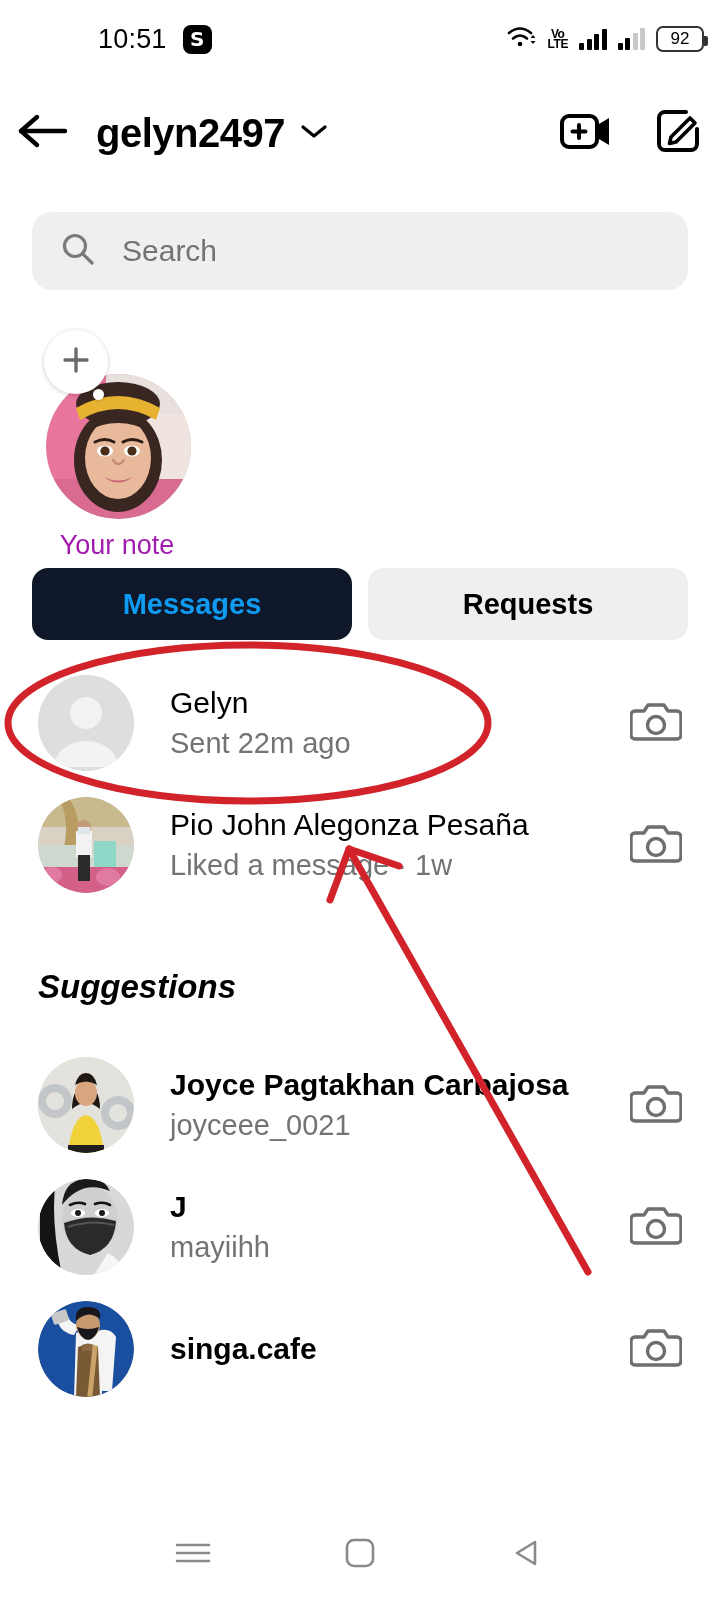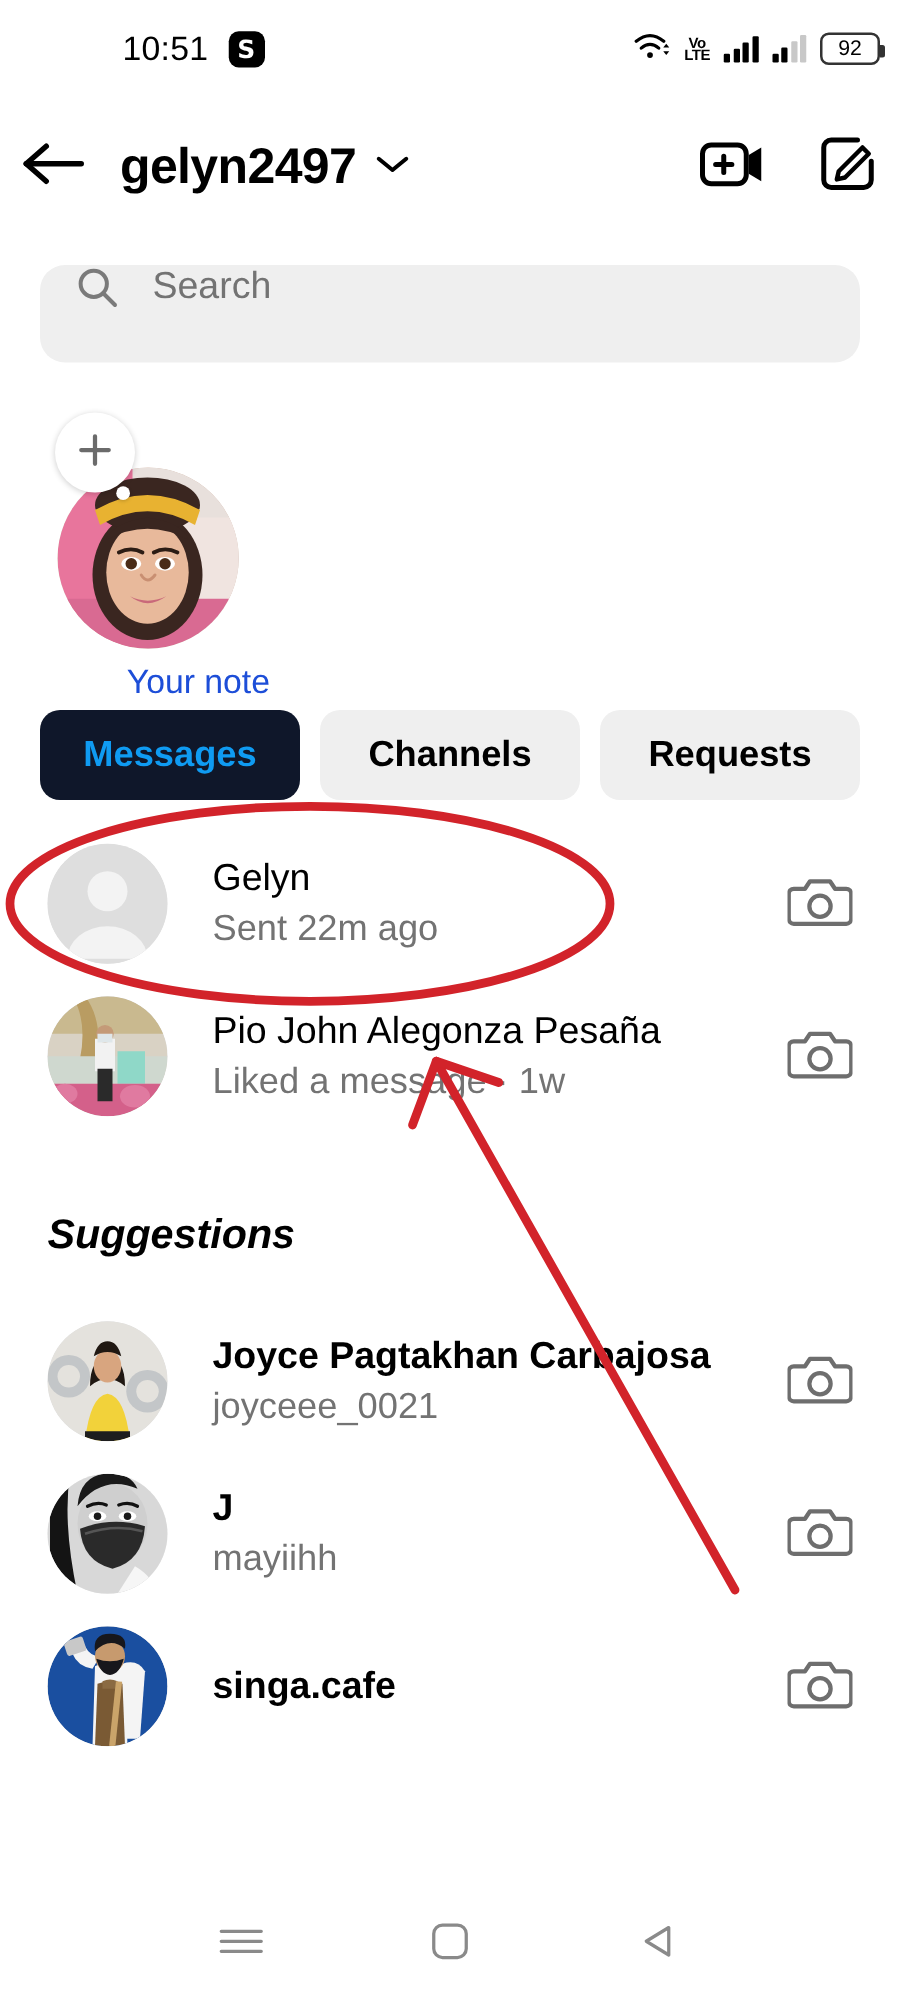--- a/index.html
+++ b/index.html
@@ -51,43 +51,43 @@
   .back-btn{ width:62px; height:62px; display:flex; align-items:center; justify-content:center; }
   .title-wrap{ display:flex; align-items:center; gap:14px; margin-left:22px; }
   .title{ font-size:40px; font-weight:700; color:#000; letter-spacing:-.5px; }
   .hdr-actions{ margin-left:auto; display:flex; align-items:center; gap:34px; }
   .hdr-icon{ width:58px; height:58px; display:flex; align-items:center; justify-content:center; }
 
   
   .search{
     position:absolute; top:212px; left:32px; width:656px; height:78px;
     background:#efefef; border-radius:20px;
-    display:flex; align-items:flex-start; padding:0 28px; gap:26px;
+    display:flex; align-items:center; padding:0 28px; gap:26px;
   }
   .search-text{ font-size:30px; color:#737373; }
 
   
   .note-area{ position:absolute; top:330px; left:0; width:720px; }
   .note-item{ position:relative; width:210px; margin-left:18px; }
   .note-bubble{
     position:absolute; left:26px; top:0; width:64px; height:64px; border-radius:50%;
     background:#fff; box-shadow:0 1px 5px rgba(0,0,0,.20);
     display:flex; align-items:center; justify-content:center; z-index:3;
   }
   .note-bubble:before{
     content:""; position:absolute; right:4px; bottom:-6px; width:11px; height:11px;
     border-radius:50%; background:#fff; box-shadow:0 1px 3px rgba(0,0,0,.18);
   }
   .note-avatar{
     position:absolute; left:28px; top:44px; width:145px; height:145px; border-radius:50%;
     overflow:hidden; z-index:2; background:#d8c0b5;
   }
   .note-label{
-    position:absolute; top:200px; left:0; width:198px; text-align:right;
-    font-size:27px; color:#1d4ed8;
+    position:absolute; top:200px; left:0; width:198px; text-align:center;
+    font-size:27px; color:#a21caf;
   }
 
   
   .tabs{
     position:absolute; top:568px; left:32px; width:656px; height:72px;
     display:flex; gap:16px;
   }
   .tab{
     flex:1; border-radius:16px; background:#efefef;
     display:flex; align-items:center; justify-content:center;
@@ -250,21 +250,20 @@
             <path d="M58 103 Q72 114 87 103 Q72 110 58 103 Z" fill="#c9697a"></path>
           </g>
         </svg>
       </div>
       <div class="note-label">Your note</div>
     </div>
   </div>
 
   <div class="tabs">
     <div class="tab active">Messages</div>
-    <div class="tab">Channels</div>
     <div class="tab">Requests</div>
   </div>
 
   <div class="list">
 
     <div class="row">
       <div class="row-avatar">
         <svg width="96" height="96" viewBox="0 0 96 96">
           <circle cx="48" cy="48" r="48" fill="#dedede"></circle>
           <circle cx="48" cy="38" r="16" fill="#f3f3f3"></circle>

